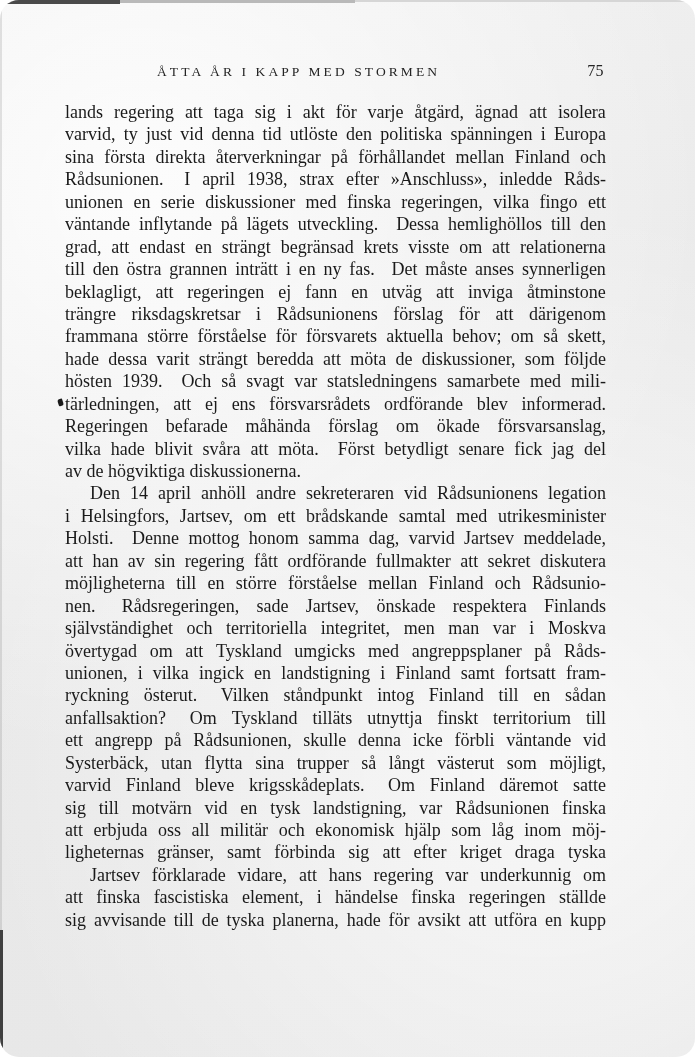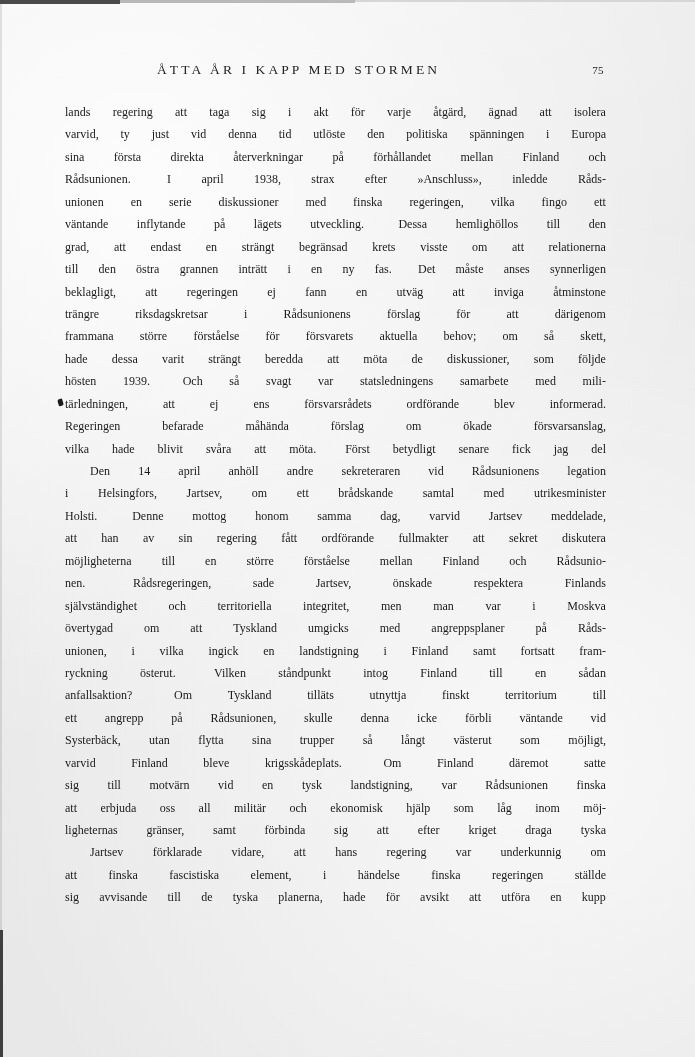--- a/index.html
+++ b/index.html
@@ -13,20 +13,21 @@
     width: 695px;
     height: 1057px;
     overflow: hidden;
     background: #ececec;
     background-image:
       radial-gradient(circle at 20% 18%, rgba(255,255,255,0.85) 0%, rgba(255,255,255,0) 55%),
       radial-gradient(circle at 78% 72%, rgba(255,255,255,0.70) 0%, rgba(255,255,255,0) 60%),
       linear-gradient(160deg, #f2f2f2 0%, #eaeaea 45%, #e7e7e7 100%);
     font-family: "Liberation Serif", "DejaVu Serif", serif;
     color: #1b1b1b;
+    border-radius: 19px;
   }
 
   
   .grain {
     position: absolute;
     inset: 0;
     pointer-events: none;
     opacity: 0.45;
     background-image:
       repeating-linear-gradient(0deg, rgba(0,0,0,0.012) 0px, rgba(0,0,0,0) 1px, rgba(0,0,0,0) 3px),
@@ -79,36 +80,36 @@
     font-size: 13.5px;
     letter-spacing: 3.1px;
     font-variant: small-caps;
     text-transform: uppercase;
     margin-left: 92px;
     white-space: nowrap;
     color: #242424;
   }
   .head-folio {
     margin-left: auto;
-    font-size: 11px;
+    font-size: 16px;
     letter-spacing: 0.4px;
     color: #242424;
     padding-right: 1px;
   }
 
   
   .textblock {
     position: absolute;
     left: 65px;
     top: 101px;
     width: 541px;
   }
   .line {
     display: flex;
-    font-size: 12px;
+    font-size: 18px;
     line-height: 22.45px;
     height: 22.45px;
     white-space: pre;
     color: #1a1a1a;
   }
   
   .line.j {
     justify-content: space-between;
   }
   .line.j > span { white-space: pre; }
@@ -163,20 +164,21 @@
       <div class="line line-rel j"><span>grad,</span><span>att</span><span>endast</span><span>en</span><span>strängt</span><span>begränsad</span><span>krets</span><span>visste</span><span>om</span><span>att</span><span>relationerna</span></div>
       <div class="line line-rel j"><span>till</span><span>den</span><span>östra</span><span>grannen</span><span>inträtt</span><span>i</span><span>en</span><span>ny</span><span>fas.  </span><span>Det</span><span>måste</span><span>anses</span><span>synnerligen</span></div>
       <div class="line line-rel j"><span>beklagligt,</span><span>att</span><span>regeringen</span><span>ej</span><span>fann</span><span>en</span><span>utväg</span><span>att</span><span>inviga</span><span>åtminstone</span></div>
       <div class="line line-rel j"><span>trängre</span><span>riksdagskretsar</span><span>i</span><span>Rådsunionens</span><span>förslag</span><span>för</span><span>att</span><span>därigenom</span></div>
       <div class="line line-rel j"><span>frammana</span><span>större</span><span>förståelse</span><span>för</span><span>försvarets</span><span>aktuella</span><span>behov;</span><span>om</span><span>så</span><span>skett,</span></div>
       <div class="line line-rel j"><span>hade</span><span>dessa</span><span>varit</span><span>strängt</span><span>beredda</span><span>att</span><span>möta</span><span>de</span><span>diskussioner,</span><span>som</span><span>följde</span></div>
       <div class="line line-rel j"><span>hösten</span><span>1939.  </span><span>Och</span><span>så</span><span>svagt</span><span>var</span><span>statsledningens</span><span>samarbete</span><span>med</span><span>mili-</span></div>
       <div class="line line-rel j"><span>tärledningen,</span><span>att</span><span>ej</span><span>ens</span><span>försvarsrådets</span><span>ordförande</span><span>blev</span><span>informerad.</span><span class="speck"></span></div>
       <div class="line line-rel j"><span>Regeringen</span><span>befarade</span><span>måhända</span><span>förslag</span><span>om</span><span>ökade</span><span>försvarsanslag,</span></div>
       <div class="line line-rel j"><span>vilka</span><span>hade</span><span>blivit</span><span>svåra</span><span>att</span><span>möta.  </span><span>Först</span><span>betydligt</span><span>senare</span><span>fick</span><span>jag</span><span>del</span></div>
+      <div class="line line-rel last"><span>av de högviktiga diskussionerna.</span></div>
       <div class="line line-rel j indent"><span>Den</span><span>14</span><span>april</span><span>anhöll</span><span>andre</span><span>sekreteraren</span><span>vid</span><span>Rådsunionens</span><span>legation</span></div>
       <div class="line line-rel j"><span>i</span><span>Helsingfors,</span><span>Jartsev,</span><span>om</span><span>ett</span><span>brådskande</span><span>samtal</span><span>med</span><span>utrikesminister</span></div>
       <div class="line line-rel j"><span>Holsti.  </span><span>Denne</span><span>mottog</span><span>honom</span><span>samma</span><span>dag,</span><span>varvid</span><span>Jartsev</span><span>meddelade,</span></div>
       <div class="line line-rel j"><span>att</span><span>han</span><span>av</span><span>sin</span><span>regering</span><span>fått</span><span>ordförande</span><span>fullmakter</span><span>att</span><span>sekret</span><span>diskutera</span></div>
       <div class="line line-rel j"><span>möjligheterna</span><span>till</span><span>en</span><span>större</span><span>förståelse</span><span>mellan</span><span>Finland</span><span>och</span><span>Rådsunio-</span></div>
       <div class="line line-rel j"><span>nen.  </span><span>Rådsregeringen,</span><span>sade</span><span>Jartsev,</span><span>önskade</span><span>respektera</span><span>Finlands</span></div>
       <div class="line line-rel j"><span>självständighet</span><span>och</span><span>territoriella</span><span>integritet,</span><span>men</span><span>man</span><span>var</span><span>i</span><span>Moskva</span></div>
       <div class="line line-rel j"><span>övertygad</span><span>om</span><span>att</span><span>Tyskland</span><span>umgicks</span><span>med</span><span>angreppsplaner</span><span>på</span><span>Råds-</span></div>
       <div class="line line-rel j"><span>unionen,</span><span>i</span><span>vilka</span><span>ingick</span><span>en</span><span>landstigning</span><span>i</span><span>Finland</span><span>samt</span><span>fortsatt</span><span>fram-</span></div>
       <div class="line line-rel j"><span>ryckning</span><span>österut.  </span><span>Vilken</span><span>ståndpunkt</span><span>intog</span><span>Finland</span><span>till</span><span>en</span><span>sådan</span></div>

